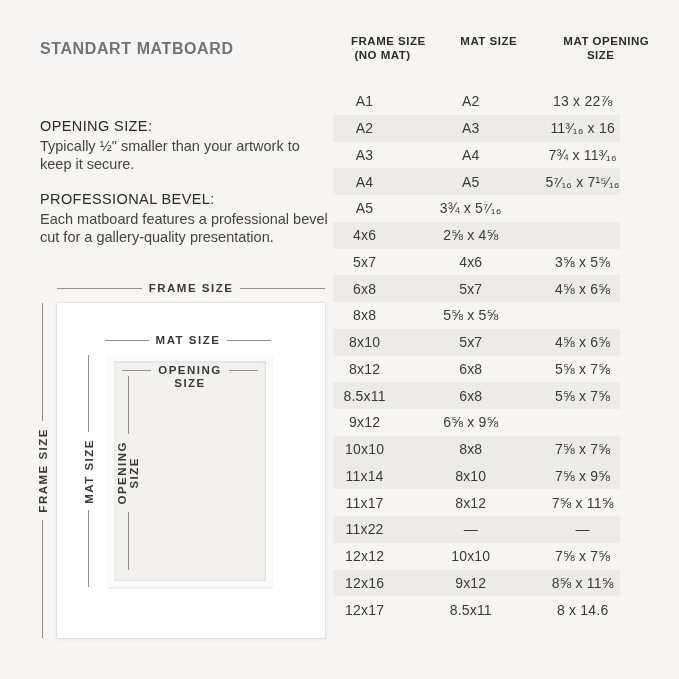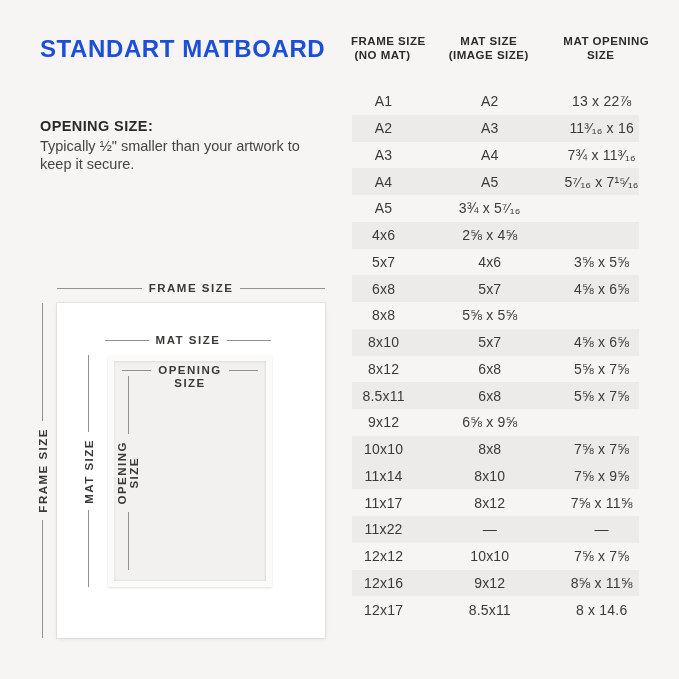--- a/index.html
+++ b/index.html
@@ -6,28 +6,28 @@
   html,body { background:#f6f5f3; }
   .canvas {
     position:relative; width:679px; height:679px;
     background:#f6f5f3; overflow:hidden;
     font-family:"Liberation Sans", sans-serif; color:#3b3a37;
   }
 
   
   .title {
     position:absolute; left:40px; top:34px;
-    font-size:24px; line-height:30px; font-weight:700;
-    letter-spacing:0.6px; color:#1d4ed8; white-space:nowrap;
+    font-size:16px; line-height:30px; font-weight:700;
+    letter-spacing:0.6px; color:#737373; white-space:nowrap;
   }
   .section { position:absolute; left:40px; width:295px; }
   .sec-opening { top:118px; }
   .sec-bevel   { top:191px; }
   .sec-heading {
-    font-size:14.5px; font-weight:700; letter-spacing:0.4px;
+    font-size:14.5px; font-weight:400; letter-spacing:0.4px;
     color:#2b2a27; margin-bottom:3px;
   }
   .sec-body { font-size:14.5px; line-height:18px; color:#454440; }
 
   
   .frame-box {
     position:absolute; left:57px; top:303px; width:268px; height:335px;
     background:#ffffff; box-shadow:0 1px 4px rgba(70,68,60,0.10), 0 0 0 1px rgba(220,218,212,0.45);
   }
   .mat-box {
@@ -70,21 +70,21 @@
   
   .thead {
     position:absolute; left:351px; top:34px; width:287px;
     display:grid; grid-template-columns:22% 52% 26%;
   }
   .th {
     text-align:center; font-size:11.5px; font-weight:700;
     letter-spacing:0.5px; line-height:14px; color:#2d2c29;
   }
   .th span { display:block; white-space:nowrap; }
-  .rows { position:absolute; left:352px; top:88px; width:287px; }
+  .rows { position:absolute; left:333px; top:88px; width:287px; }
   .trow {
     display:grid; grid-template-columns:22% 52% 26%;
     height:26.75px; align-items:center;
   }
   .trow.striped { background:#ecebe9; }
   .tcell {
     text-align:center; font-size:14px; color:#3b3a37;
     letter-spacing:0.2px; white-space:nowrap;
   }
 </style>
@@ -95,20 +95,24 @@
 
   <div class="title">
     <div>STANDART MATBOARD</div>
   </div>
 
   <div class="section sec-opening">
     <div class="sec-heading">OPENING SIZE:</div>
     <div class="sec-body">Typically ½" smaller than your artwork to keep it secure.</div>
   </div>
 
+  <div class="section sec-bevel">
+    <div class="sec-heading">PROFESSIONAL BEVEL:</div>
+    <div class="sec-body">Each matboard features a professional bevel cut for a gallery-quality presentation.</div>
+  </div>
 
   <div>
     <div class="frame-box"></div>
     <div class="mat-box">
       <div class="bevel"></div>
     </div>
 
     <div class="h-label frame-top">
       <span class="hline"></span>
       <span class="dlabel">FRAME SIZE</span>
@@ -152,21 +156,20 @@
     </div>
   </div>
 
   <div class="thead">
     <div class="th">
       <span>FRAME SIZE</span>
       <span>(NO MAT)</span>
     </div>
     <div class="th">
       <span>MAT SIZE</span>
-      <span>(IMAGE SIZE)</span>
     </div>
     <div class="th">
       <span>MAT OPENING</span>
       <span>SIZE</span>
     </div>
   </div>
 
   <div class="rows">
       <div class="trow">
         <div class="tcell">A1</div>

